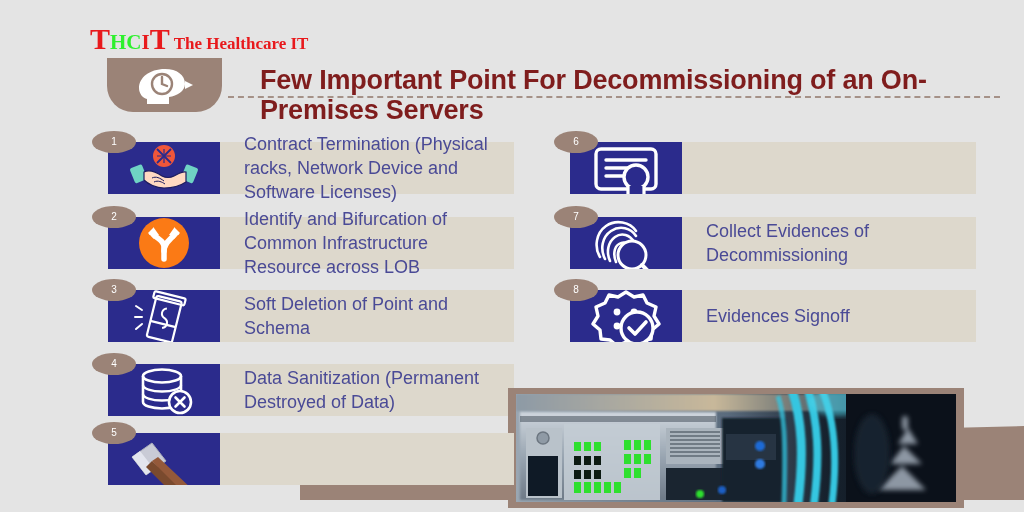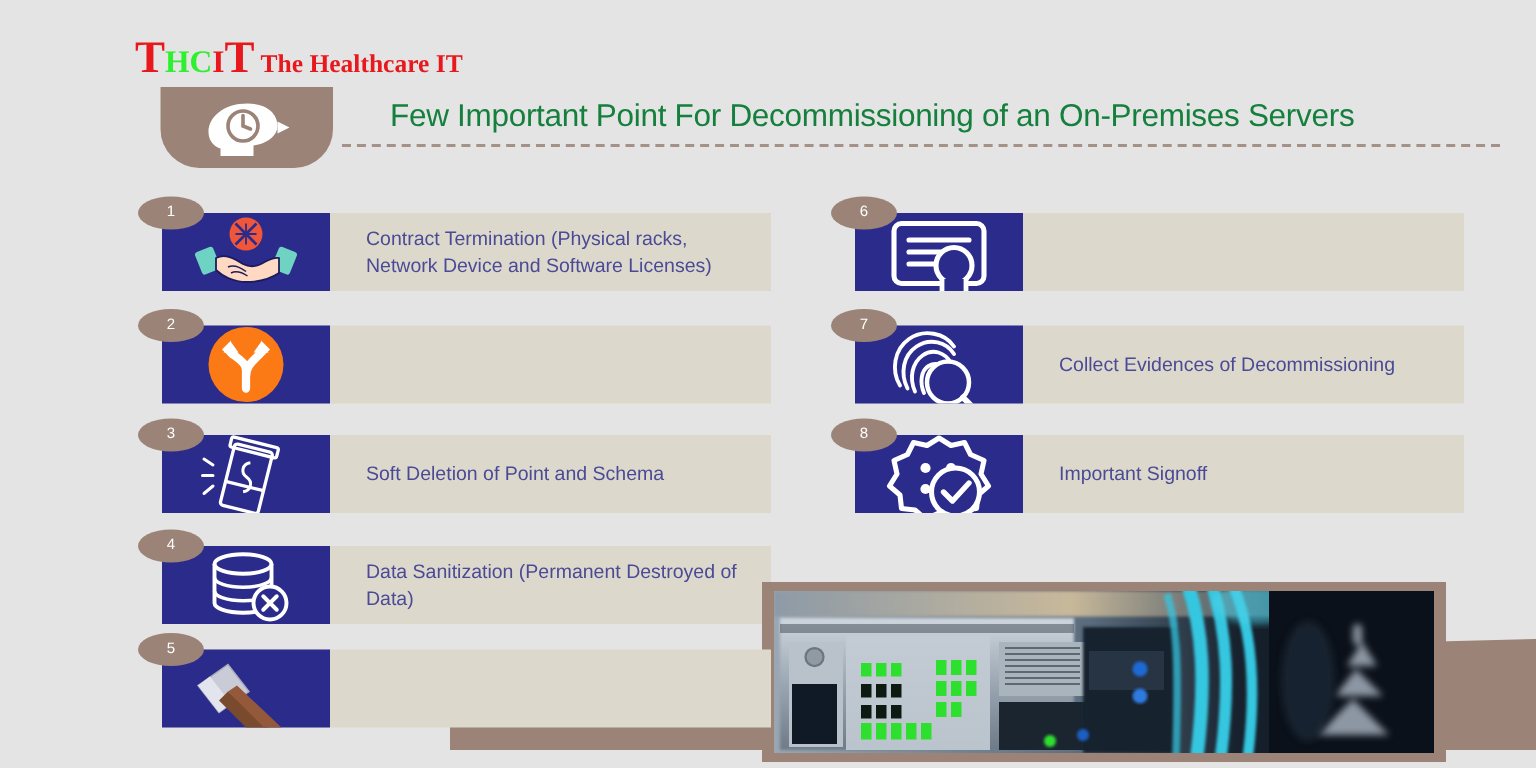--- a/index.html
+++ b/index.html
@@ -19,39 +19,39 @@
   .brand .b-hc{font-size:21px;font-weight:bold;color:#2ef02e;}
   .brand .b-i{font-size:21px;font-weight:bold;color:#e8191c;}
   .brand .b-t2{font-size:30px;font-weight:bold;color:#e8191c;}
   .brand .b-name{font-size:17px;font-weight:bold;color:#e8191c;margin-left:4px;}
 
   
   .hdr-badge{position:absolute;left:107px;top:58px;width:115px;height:54px;
              background:#9b8377;border-radius:0 0 26px 26px;}
   .hdr-badge svg{position:absolute;left:28px;top:9px;}
   .hdr-title{position:absolute;left:260px;top:66px;width:740px;
-             font-size:21px;font-weight:normal;color:#15803d;
+             font-size:27px;font-weight:bold;color:#7f1d1d;
              letter-spacing:-0.2px;line-height:1.1;}
   .hdr-rule{position:absolute;left:228px;top:96px;width:772px;height:0;
             border-top:2px dashed #9b8377;opacity:.85;}
 
   
   .item{position:absolute;height:52px;}
   .item .panel{position:absolute;left:0;top:0;height:52px;width:100%;
                background:#ddd8cc;}
   .item .iconbox{position:absolute;left:0;top:0;width:112px;height:52px;
                  background:#2b2b8c;overflow:hidden;}
   .item .iconbox svg{display:block;}
   .item .badge{position:absolute;left:-16px;top:-11px;width:44px;height:22px;
                background:#9b8377;border-radius:50%;
                color:#ffffff;font-size:10px;line-height:22px;text-align:center;
                z-index:3;}
   .item .label{position:absolute;left:136px;top:0;height:52px;
                display:flex;align-items:center;
-               font-size:13px;color:#4a4a96;line-height:1.35;
+               font-size:18px;color:#4a4a96;line-height:1.35;
                padding-right:20px;}
 
   
   .wedge{position:absolute;left:300px;top:408px;width:724px;height:92px;
          background:#9b8377;
          clip-path:polygon(12px 36px, 100% 18px, 100% 100%, 0 100%, 0 36px);}
   .photo{position:absolute;left:516px;top:394px;width:440px;height:108px;
          background:#101820;overflow:hidden;}
   .photo svg{display:block;}
   .photo-frame{position:absolute;left:508px;top:388px;width:456px;height:120px;
@@ -103,20 +103,21 @@
         <circle cx="56" cy="26" r="25" fill="#fb7a15"></circle>
         <path d="M56 42 L56 30 C56 24 50 22 46 18" stroke="#ffffff" stroke-width="5.5" fill="none" stroke-linecap="round"></path>
         <path d="M56 34 C56 26 62 23 66 18" stroke="#ffffff" stroke-width="5.5" fill="none" stroke-linecap="round"></path>
         <path d="M46 10 L46 22 L40 16 Z" fill="#ffffff"></path>
         <path d="M66 10 L66 22 L72 16 Z" fill="#ffffff"></path>
         <path d="M41 18 L51 18 L46 11 Z" fill="#ffffff"></path>
         <path d="M61 18 L71 18 L66 11 Z" fill="#ffffff"></path>
       </svg>
     </div>
     <div class="badge">2</div>
+    <div class="label">Identify and Bifurcation of Common Infrastructure Resource across LOB</div>
   </div>
 
   <div class="item" style="left:108px;top:290px;width:406px;">
     <div class="panel"></div>
     <div class="iconbox">
       <svg width="112" height="52" viewBox="0 0 112 52">
         <g transform="rotate(14 56 26)">
           <rect x="44" y="8" width="26" height="42" rx="2" fill="none" stroke="#ffffff" stroke-width="2.2"></rect>
           <rect x="41" y="4" width="32" height="7" rx="1.5" fill="none" stroke="#ffffff" stroke-width="2.2"></rect>
           <path d="M57 18 C52 20 52 26 57 28 C62 30 62 36 57 38" stroke="#ffffff" stroke-width="2" fill="none"></path>
@@ -294,16 +295,16 @@
         <path d="M56 2 L64 7 L73 5 L77 13 L86 17 L84 26 L89 34 L82 40 L81 49 L72 50 L65 56 L56 52
                  L47 56 L40 50 L31 49 L30 40 L23 34 L28 26 L26 17 L35 13 L39 5 L48 7 Z" fill="none" stroke="#ffffff" stroke-width="3.4" stroke-linejoin="round"></path>
         <circle cx="47" cy="22" r="3.4" fill="#ffffff"></circle>
         <circle cx="64" cy="22" r="3.4" fill="#ffffff"></circle>
         <circle cx="47" cy="36" r="3.4" fill="#ffffff"></circle>
         <circle cx="67" cy="38" r="16" fill="#2b2b8c" stroke="#ffffff" stroke-width="3.4"></circle>
         <path d="M59 38 L65 44 L76 32" fill="none" stroke="#ffffff" stroke-width="3.6" stroke-linecap="round" stroke-linejoin="round"></path>
       </svg>
     </div>
     <div class="badge">8</div>
-    <div class="label">Important Signoff</div>
+    <div class="label">Evidences Signoff</div>
   </div>
 
 </div>
 
 </body></html>

